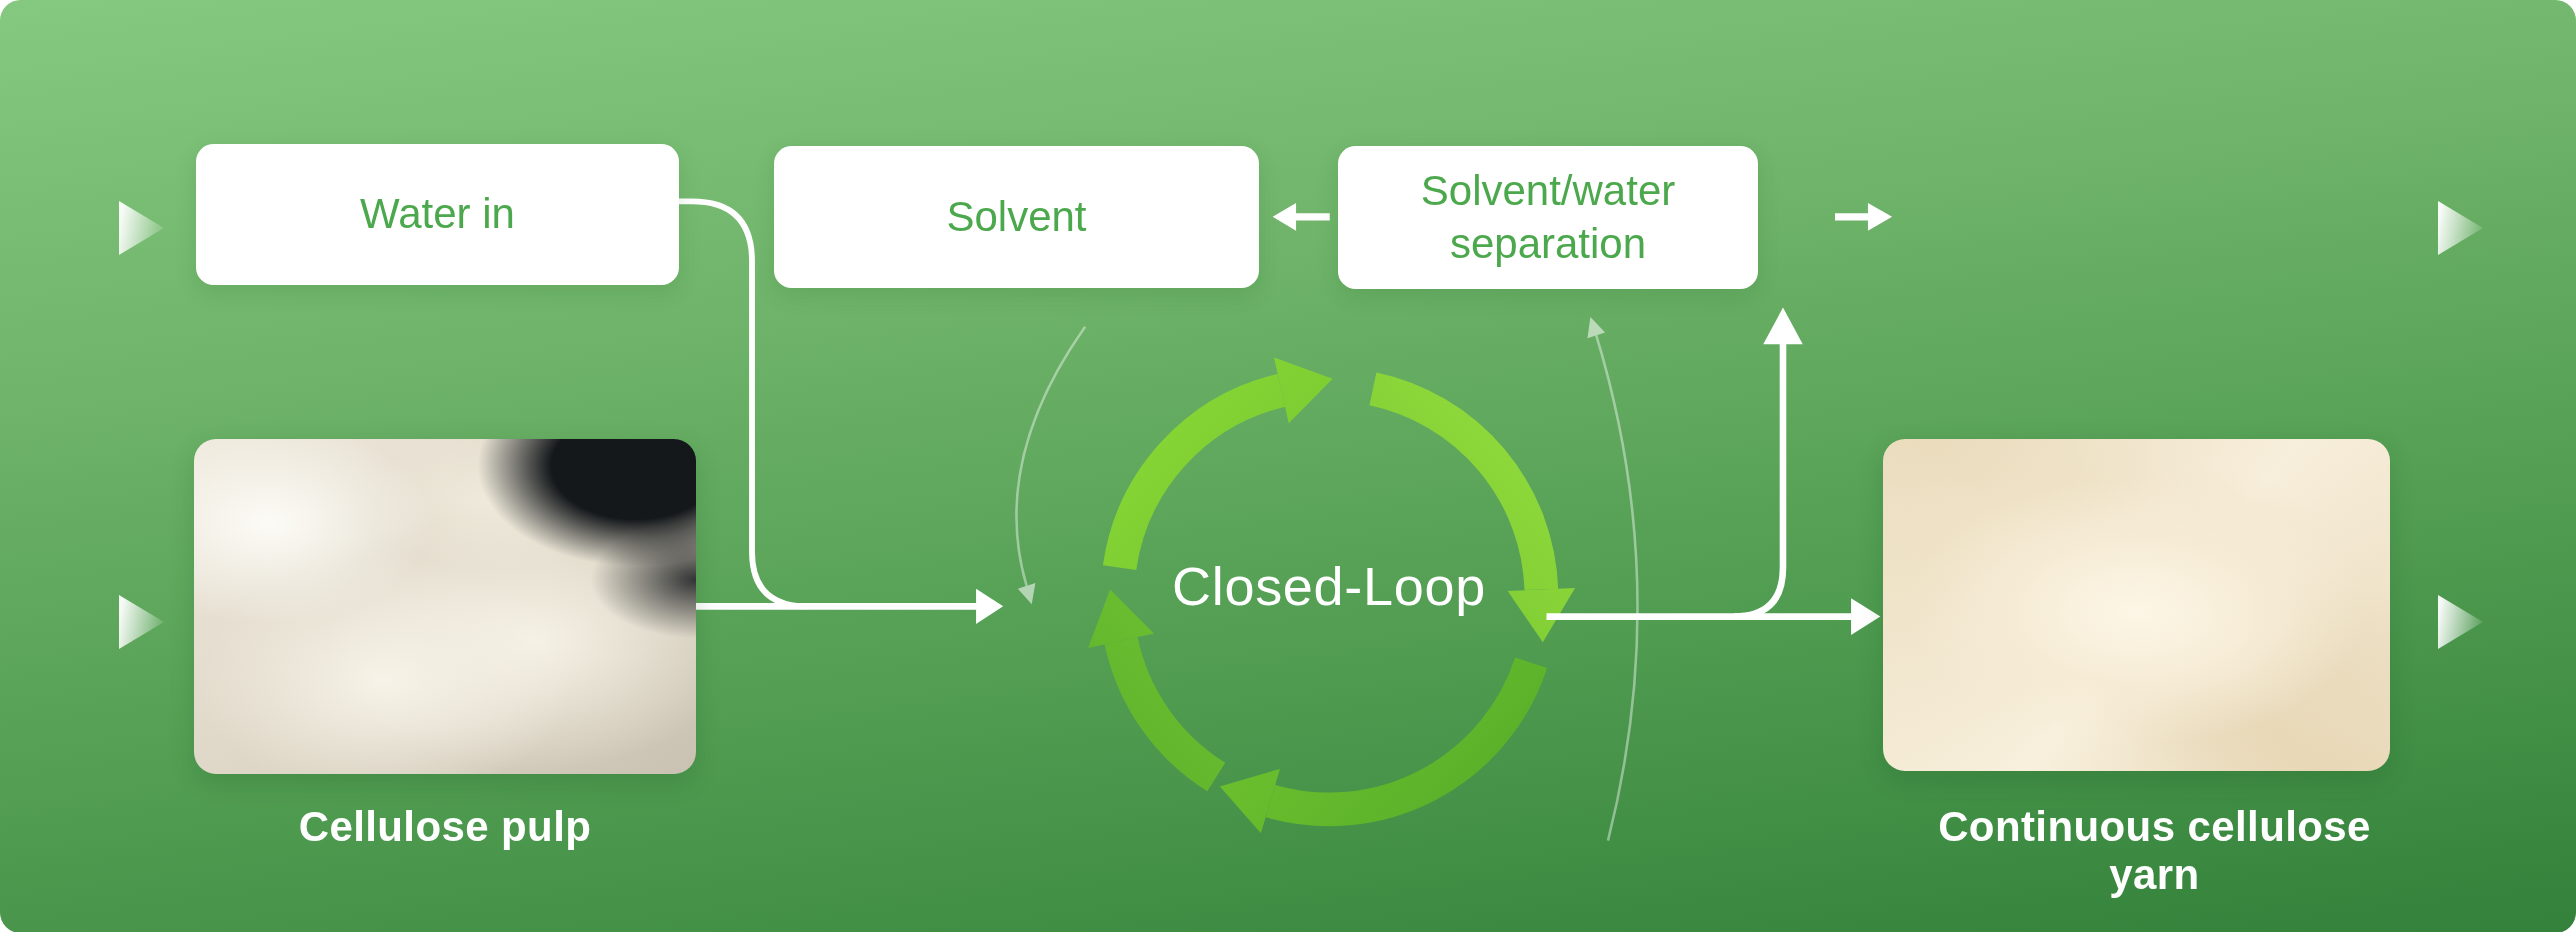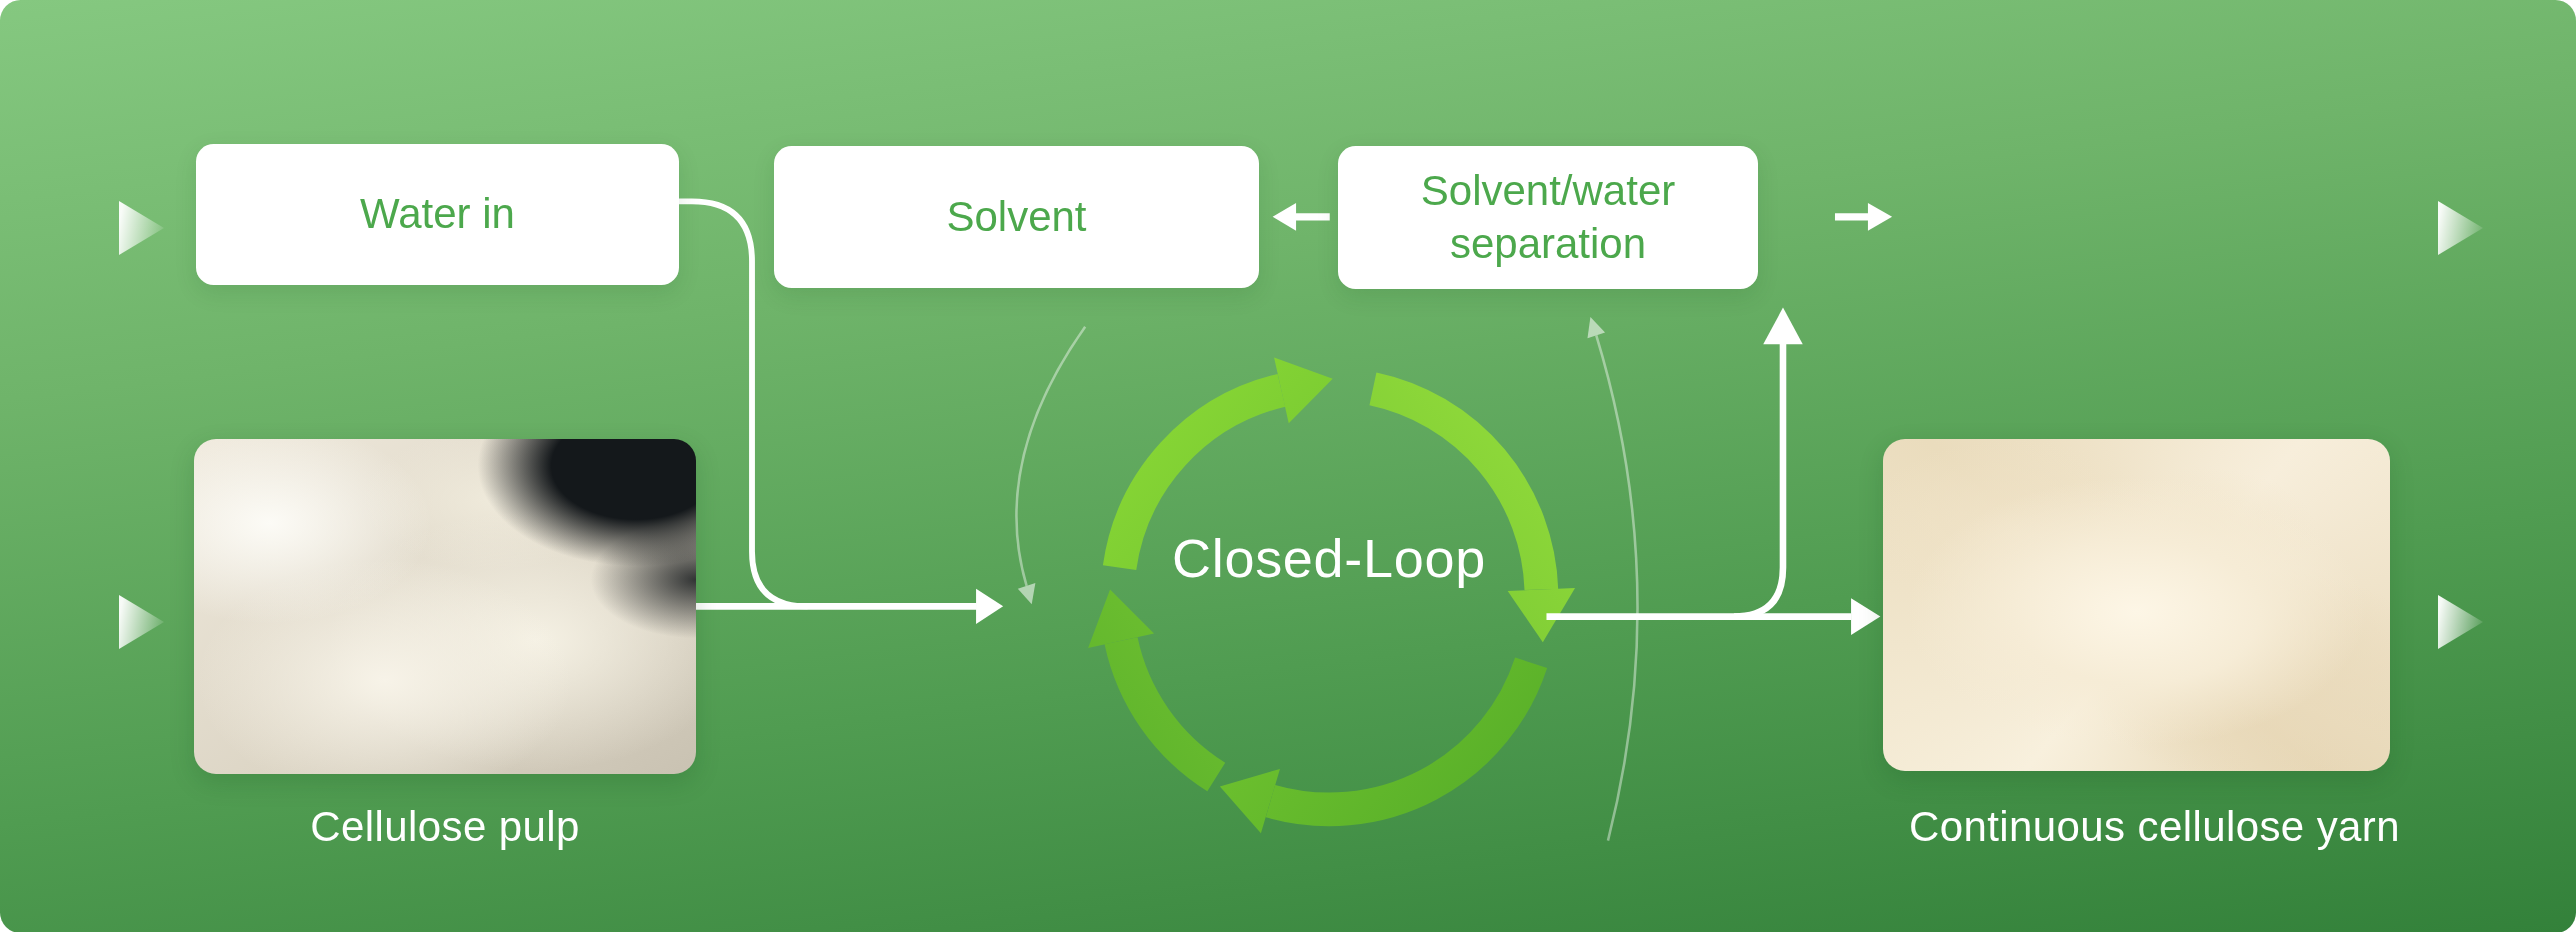--- a/index.html
+++ b/index.html
@@ -44,27 +44,27 @@
     left:1883px;top:439px;width:507px;height:332px;
     background-color:#F3E9D3;
     background-image:
       radial-gradient(58% 52% at 50% 52%, #FDF6E6 0%, #F6ECD6 42%, rgba(246,236,214,0) 78%),
       radial-gradient(45% 40% at 26% 28%, #F0E3C8, rgba(240,227,200,0) 70%),
       radial-gradient(50% 45% at 76% 72%, #E9DABB, rgba(233,218,187,0) 72%),
       radial-gradient(34% 28% at 62% 28%, #F2E6CC, rgba(242,230,204,0) 70%),
       conic-gradient(from 220deg at 52% 56%, #F8F0DD, #EADCBD 25%, #F7EEDB 50%, #E7D7B6 75%, #F8F0DD 100%);
   }
   .caption{
-    position:absolute;color:#FFFFFF;font-size:42px;font-weight:400;
+    position:absolute;color:#FFFFFF;font-size:42px;font-weight:700;
     text-align:center;letter-spacing:0.4px;
   }
   .caption-pulp{left:194px;top:803px;width:502px;}
   .caption-yarn{left:1901px;top:803px;width:507px;}
   .loop-title{
-    position:absolute;left:1036px;top:523px;width:586px;
+    position:absolute;left:1036px;top:551px;width:586px;
     color:#FFFFFF;font-size:54px;line-height:71px;font-weight:300;
     text-align:center;letter-spacing:0.7px;
   }
   .chev{
     position:absolute;width:45px;height:54px;
     clip-path:polygon(0 0, 100% 50%, 0 100%);
     background:linear-gradient(100deg, rgba(255,255,255,0.95) 8%, rgba(255,255,255,0.10) 92%);
   }
   .chev-l1{left:119px;top:201px;}
   .chev-l2{left:119px;top:595px;}

